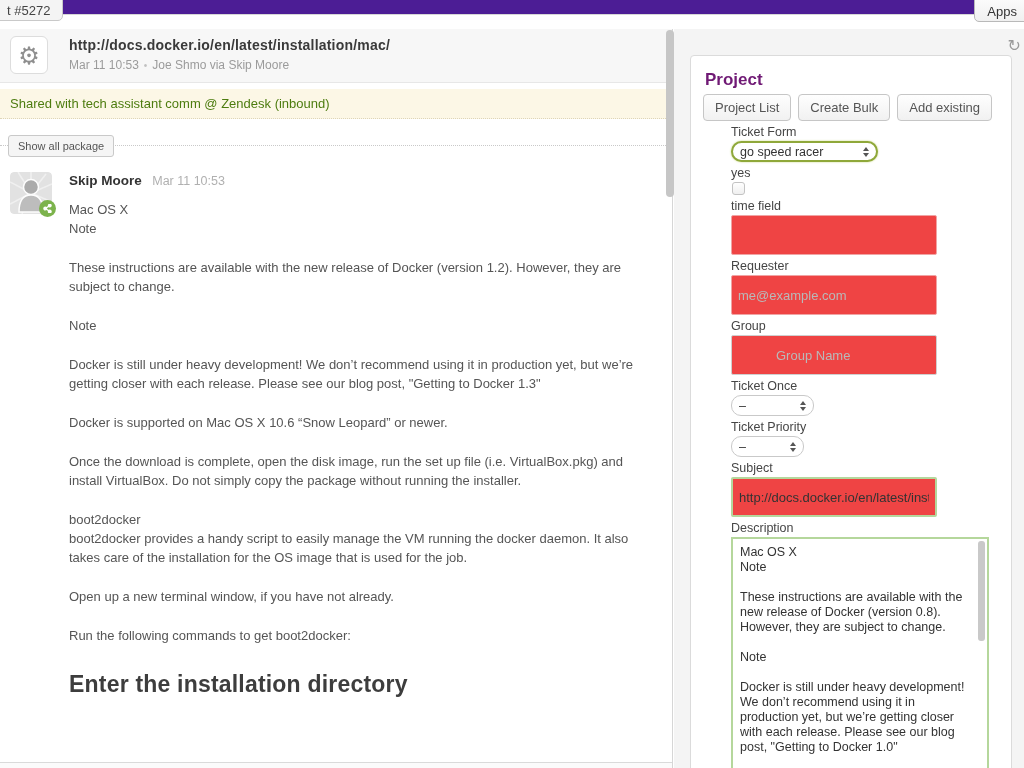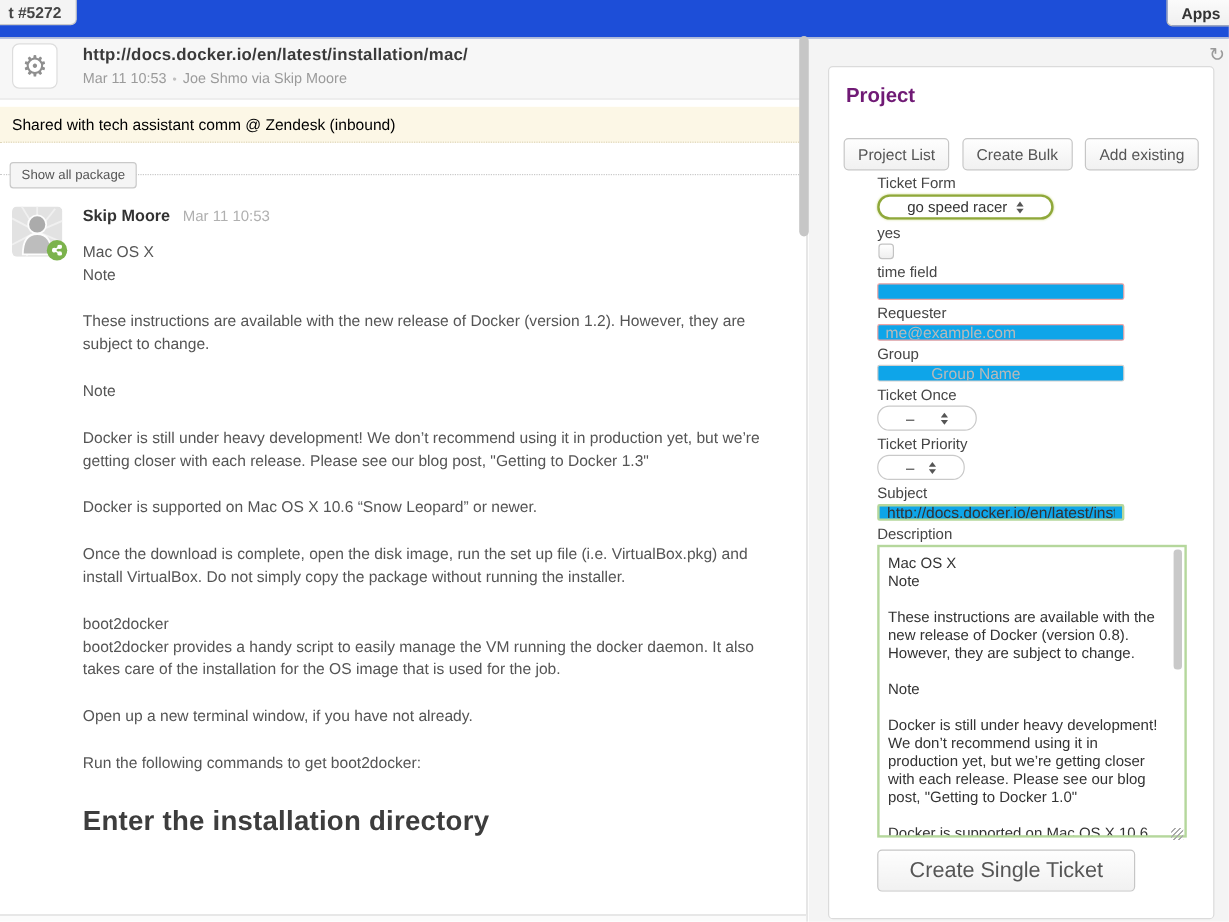--- a/index.html
+++ b/index.html
@@ -1,21 +1,21 @@
 <!DOCTYPE html>
 <html><head>
 <meta charset="utf-8">
 <style>
   * { margin:0; padding:0; box-sizing:border-box; }
   html,body { width:1024px; height:768px; overflow:hidden; background:#fff;
     font-family:"Liberation Sans","DejaVu Sans",sans-serif; }
 
   
-  .topbar { position:absolute; top:0; left:0; width:1024px; height:32px;
-    background:#1d4ed8; border-bottom:1px solid #d6d6d6; z-index:10;font-weight:bold; }
+  .topbar { position:absolute; top:0; left:0; width:1024px; height:15px;
+    background:#4c1d95; border-bottom:1px solid #d6d6d6; z-index:10; }
   .ticket-tab { position:absolute; left:-8px; top:-6px; height:27px;
     padding:8px 12px 3px 14px; background:#f4f4f4; border:1px solid #c9c9c9;
     border-radius:0 0 5px 5px; font-size:13px; color:#444; }
   .apps-btn { position:absolute; right:-10px; top:-5px; height:27px;
     padding:8px 16px 3px 12px; background:linear-gradient(#fdfdfd,#f0f0f0);
     border:1px solid #b9b9b9; border-radius:5px; font-size:13px; color:#333; }
 
   
   .left-panel { position:absolute; top:29px; left:0; width:673px; bottom:0;
     background:#fff; border-right:1px solid #d6d6d6; overflow:hidden; }
@@ -23,21 +23,21 @@
     position:relative; }
   .app-icon-box { position:absolute; left:10px; top:7px; width:38px; height:38px;
     background:#fff; border:1px solid #ddd; border-radius:6px; text-align:center;
     line-height:38px; font-size:24px; color:#8f8f8f; }
   .ticket-title { position:absolute; left:69px; top:8px; font-size:14px;
     font-weight:bold; color:#3a3a3a; letter-spacing:.2px; }
   .ticket-meta { position:absolute; left:69px; top:29px; font-size:12px; color:#9b9b9b; }
   .ticket-meta .dot { color:#c0c0c0; font-size:10px; padding:0 5px; }
 
   .share-banner { margin-top:6px; height:30px; background:#fcf7e6;
-    border-bottom:1px dotted #ded5b8; font-size:13px; color:#000000;
+    border-bottom:1px dotted #ded5b8; font-size:13px; color:#4d7c0f;
     line-height:29px; padding-left:10px; }
 
   .events-row { position:relative; margin-top:16px; height:22px; }
   .events-row .dotline { position:absolute; left:0; right:0; top:10px;
     border-top:1px dotted #c9c9c9; }
   .show-events-btn { position:absolute; left:8px; top:0; padding:4px 9px;
     background:#f5f5f5; border:1px solid #c9c9c9; border-radius:3px;
     font-size:11px; color:#555; }
 
   .comment { position:relative; margin-top:12px; padding-left:69px; padding-right:21px; }
@@ -63,43 +63,43 @@
     background:#c6c6c6; border-radius:4px; z-index:20; }
 
   
   .right-panel { position:absolute; top:29px; left:674px; right:0; bottom:0;
     background:#f4f4f4; overflow:hidden; }
   .refresh-icon { position:absolute; top:7px; right:3px; font-size:16px; color:#9a9a9a; }
   .app-card { position:absolute; left:16px; top:26px; width:322px;
     background:#fff; border:1px solid #dbdbdb; border-radius:4px;
     padding:12px 12px 22px 12px; }
   .app-title { font-size:17px; font-weight:bold; color:#701a75; margin:2px 0 0 2px; }
-  .btn-row { display:flex; gap:7px; margin-top:25px;justify-content:space-between; }
+  .btn-row { display:flex; gap:7px; margin-top:4px; }
   .btn { padding:5px 11px; font-size:13px; color:#555;
     background:linear-gradient(#fefefe,#f1f1f1); border:1px solid #c6c6c6;
     border-radius:4px; white-space:nowrap; }
   .app-form { margin-left:28px; margin-top:3px; }
   .field-label { font-size:12.5px; line-height:13px; color:#454545; margin:5px 0 2px 0; }
   .sel { display:flex; align-items:center; justify-content:space-between;
-    height:21px; background:#fff; padding:0 23px; font-size:12.5px; color:#333; }
+    height:21px; background:#fff; padding:0 7px; font-size:12.5px; color:#333; }
   .sel-form { width:147px; border:2px solid #8fa83a; border-radius:11px;
     box-shadow:0 0 2px #c4d47a; }
   .sel-sm { border:1px solid #c9c9c9; border-radius:10px; height:21px; }
   .sel-type { width:83px; }
   .sel-pri { width:73px; }
   .arrows { display:flex; flex-direction:column; align-items:center; gap:2px; }
   .arr-up { width:0; height:0; border-left:3.5px solid transparent;
     border-right:3.5px solid transparent; border-bottom:4.5px solid #555; }
   .arr-dn { width:0; height:0; border-left:3.5px solid transparent;
     border-right:3.5px solid transparent; border-top:4.5px solid #555; }
   .checkbox { appearance:none; -webkit-appearance:none; width:13px; height:13px;
     border:1px solid #c3c3c3; border-radius:3px;
     background:linear-gradient(#ffffff,#efefef); display:block; margin:1px 0 0 1px; }
-  .txt { display:block; width:206px; height:14px; padding:4px 6px; font-size:13px;
-    color:#333; background:#0ea5e9; border-radius:2px; outline:none;
+  .txt { display:block; width:206px; height:40px; padding:4px 6px; font-size:13px;
+    color:#333; background:#ef4444; border-radius:2px; outline:none;
     font-family:"Liberation Sans","DejaVu Sans",sans-serif; }
   .txt::placeholder { color:#b9b9b9; }
   .b-red { border:1px solid #f0a4a4; }
   .b-gray { border:1px solid #cfcfcf;padding-left:44px; }
   .b-green { border:2px solid #b5d79c; }
   .desc-wrap { position:relative; width:258px; }
   .desc { width:258px; height:244px; resize:none; overflow:hidden;
     padding:6px 14px 6px 7px; font-size:12.5px; line-height:15px; color:#333;
     font-family:"Liberation Sans","DejaVu Sans",sans-serif; outline:none; }
   .desc-scroll { position:absolute; right:4px; top:4px; width:7px; height:100px;

